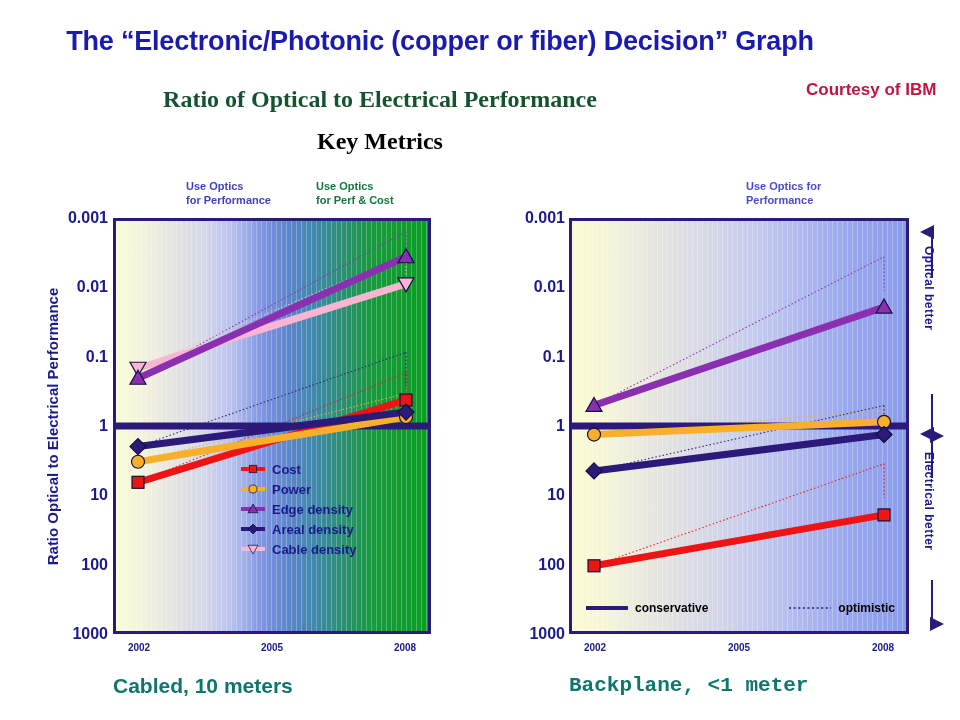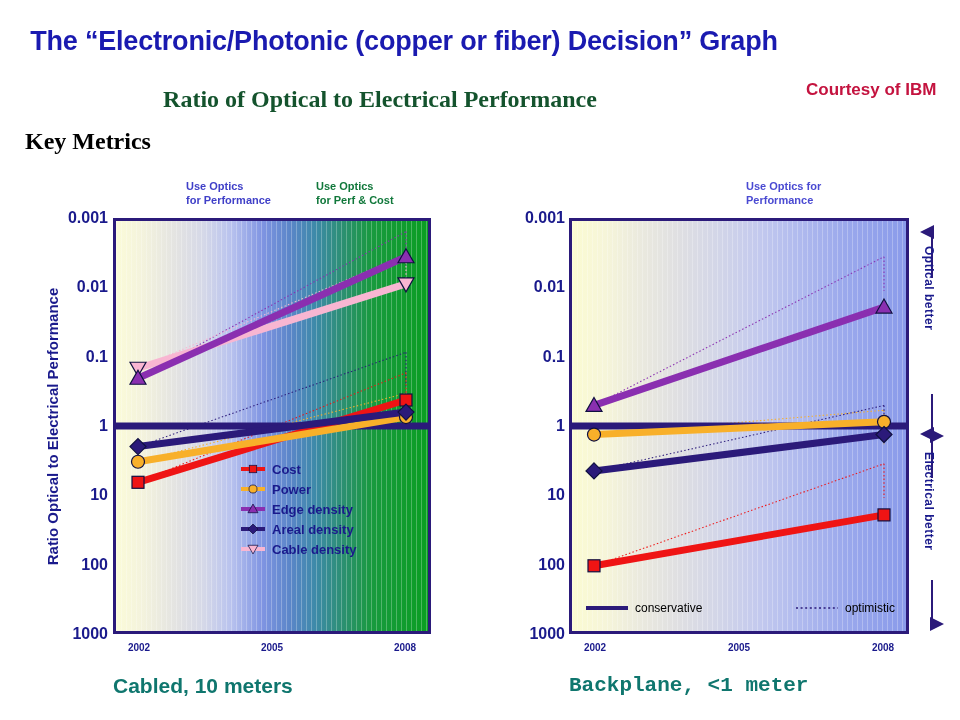--- a/index.html
+++ b/index.html
@@ -8,30 +8,31 @@
     font-family:"Liberation Sans", sans-serif;
     position:relative;overflow:hidden;
   }
   .abs{position:absolute;}
 
   
   #main-title{
     top:26px;left:0;width:808px;text-align:center;
     font-size:27px;font-weight:bold;color:#1a1ab0;
     letter-spacing:-0.2px;
+    padding-left:36px;
   }
   #chart-title{
     top:86px;left:0;width:760px;text-align:center;
     font-family:"Liberation Serif", serif;
     font-size:24px;font-weight:bold;color:#14532d;
   }
   #chart-subtitle{
-    top:128px;left:0;width:760px;text-align:left;
+    top:128px;left:0;width:760px;text-align:center;
     font-family:"Liberation Serif", serif;
-    font-size:24px;font-weight:bold;color:#000000;padding-left:25px;
+    font-size:24px;font-weight:bold;color:#000000;
   }
   #courtesy{
     top:80px;left:806px;
     font-size:17px;font-weight:bold;color:#c4133f;
   }
 
   
   #y-axis-title{
     left:-148px;top:418px;width:400px;text-align:center;
     transform:rotate(-90deg);
@@ -123,21 +124,21 @@
     font-size:13px;font-weight:bold;color:#1a1a8c;
   }
   #legend-left .row{display:flex;align-items:center;height:20px;}
   #legend-left .sym{width:26px;height:14px;margin-right:6px;position:relative;}
   #legend-left .lbl{white-space:nowrap;}
 
   
   #legend-right{
     position:absolute;left:585px;top:597px;width:310px;height:22px;
     display:flex;align-items:center;
-    font-size:12px;font-weight:normal;color:#000000;
+    font-size:12px;font-weight:bold;color:#000000;
   }
   #legend-right .item{display:flex;align-items:center;}
   #legend-right .lbl{margin-left:6px;white-space:nowrap;}
   #legend-right .spacer{flex:1;}
 </style>
 </head>
 <body>
 
 <div class="abs" id="main-title">The “Electronic/Photonic (copper or fiber) Decision” Graph</div>
 <div class="abs" id="chart-title">Ratio of Optical to Electrical Performance</div>

